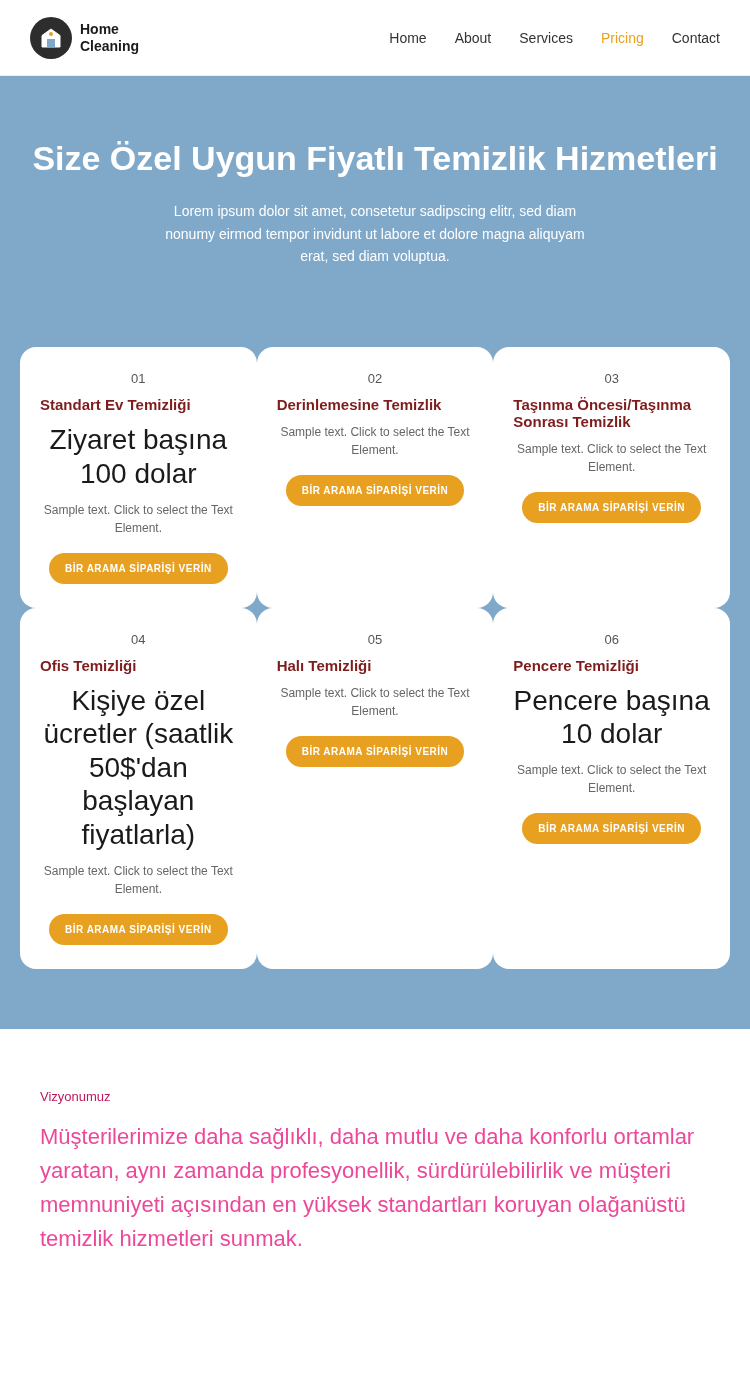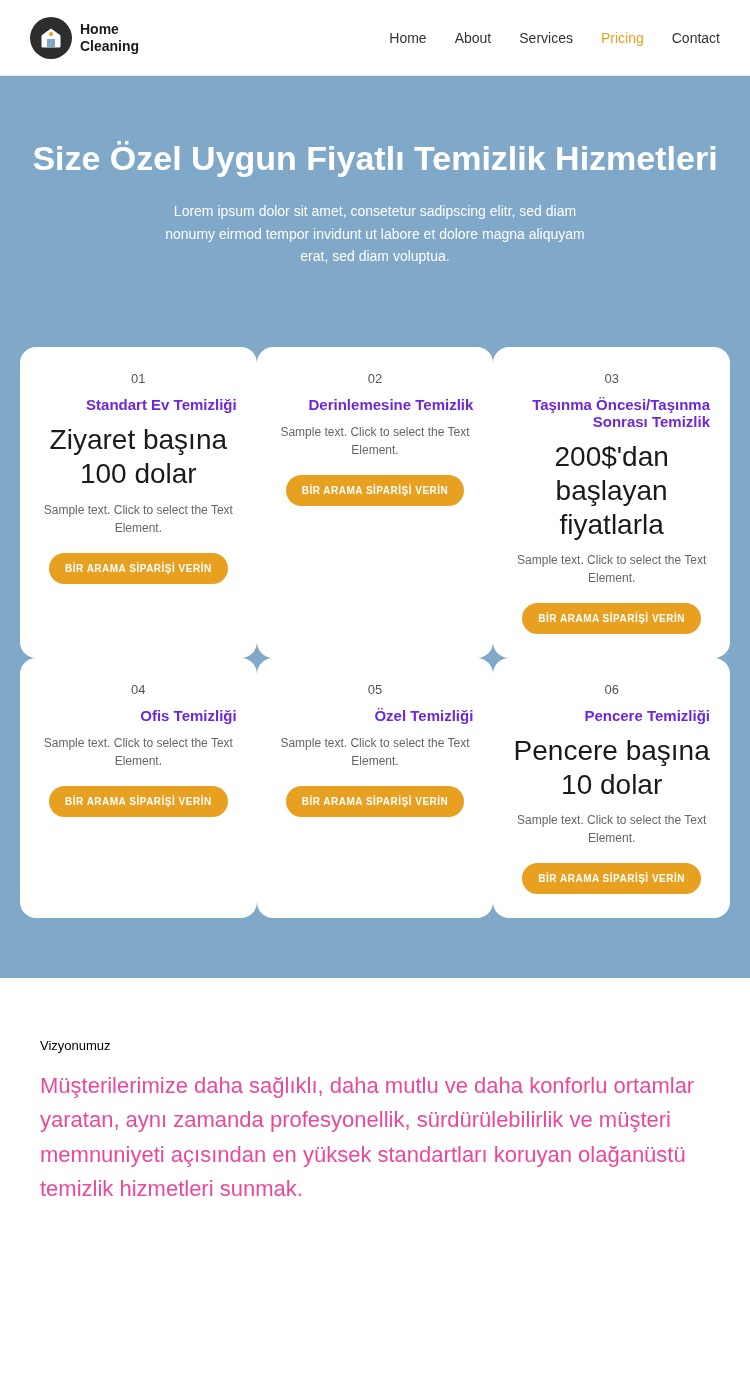--- a/index.html
+++ b/index.html
@@ -86,22 +86,22 @@
       gap: 10px;
     }
     .card-number {
       font-size: 13px;
       color: #555;
       text-align: center;
     }
     .card-title {
       font-size: 15px;
       font-weight: 700;
-      color: #6d28d9;
-      text-align: right;
+      color: #7f1d1d;
+      text-align: left;
     }
     .card-price {
       font-size: 28px;
       font-weight: 400;
       color: #1a1a1a;
       text-align: center;
       line-height: 1.2;
     }
     .card-desc {
       font-size: 12px;
@@ -124,21 +124,21 @@
       margin-top: 6px;
     }
 
     
     .vision-section {
       padding: 60px 40px;
       background: #fff;
     }
     .vision-label {
       font-size: 13px;
-      color: #000000;
+      color: #be185d;
       margin-bottom: 16px;
     }
     .vision-text {
       font-size: 22px;
       line-height: 1.55;
       color: #ec4899;
     }
   </style>
 </head>
 <body>
@@ -185,35 +185,35 @@
     <div class="card">
       <span class="card-number">02</span>
       <span class="card-title">Derinlemesine Temizlik</span>
       <span class="card-desc">Sample text. Click to select the Text Element.</span>
       <button class="card-btn">BİR ARAMA SİPARİŞİ VERİN</button>
     </div>
 
     <div class="card">
       <span class="card-number">03</span>
       <span class="card-title">Taşınma Öncesi/Taşınma Sonrası Temizlik</span>
-      <span class="card-price">200$'dan başlayan fiyatlarla</span>
       <span class="card-desc">Sample text. Click to select the Text Element.</span>
       <button class="card-btn">BİR ARAMA SİPARİŞİ VERİN</button>
     </div>
 
     <div class="card">
       <span class="card-number">04</span>
       <span class="card-title">Ofis Temizliği</span>
+      <span class="card-price">Kişiye özel ücretler (saatlik 50$'dan başlayan fiyatlarla)</span>
       <span class="card-desc">Sample text. Click to select the Text Element.</span>
       <button class="card-btn">BİR ARAMA SİPARİŞİ VERİN</button>
     </div>
 
     <div class="card">
       <span class="card-number">05</span>
-      <span class="card-title">Özel Temizliği</span>
+      <span class="card-title">Halı Temizliği</span>
       <span class="card-desc">Sample text. Click to select the Text Element.</span>
       <button class="card-btn">BİR ARAMA SİPARİŞİ VERİN</button>
     </div>
 
     <div class="card">
       <span class="card-number">06</span>
       <span class="card-title">Pencere Temizliği</span>
       <span class="card-price">Pencere başına 10 dolar</span>
       <span class="card-desc">Sample text. Click to select the Text Element.</span>
       <button class="card-btn">BİR ARAMA SİPARİŞİ VERİN</button>

